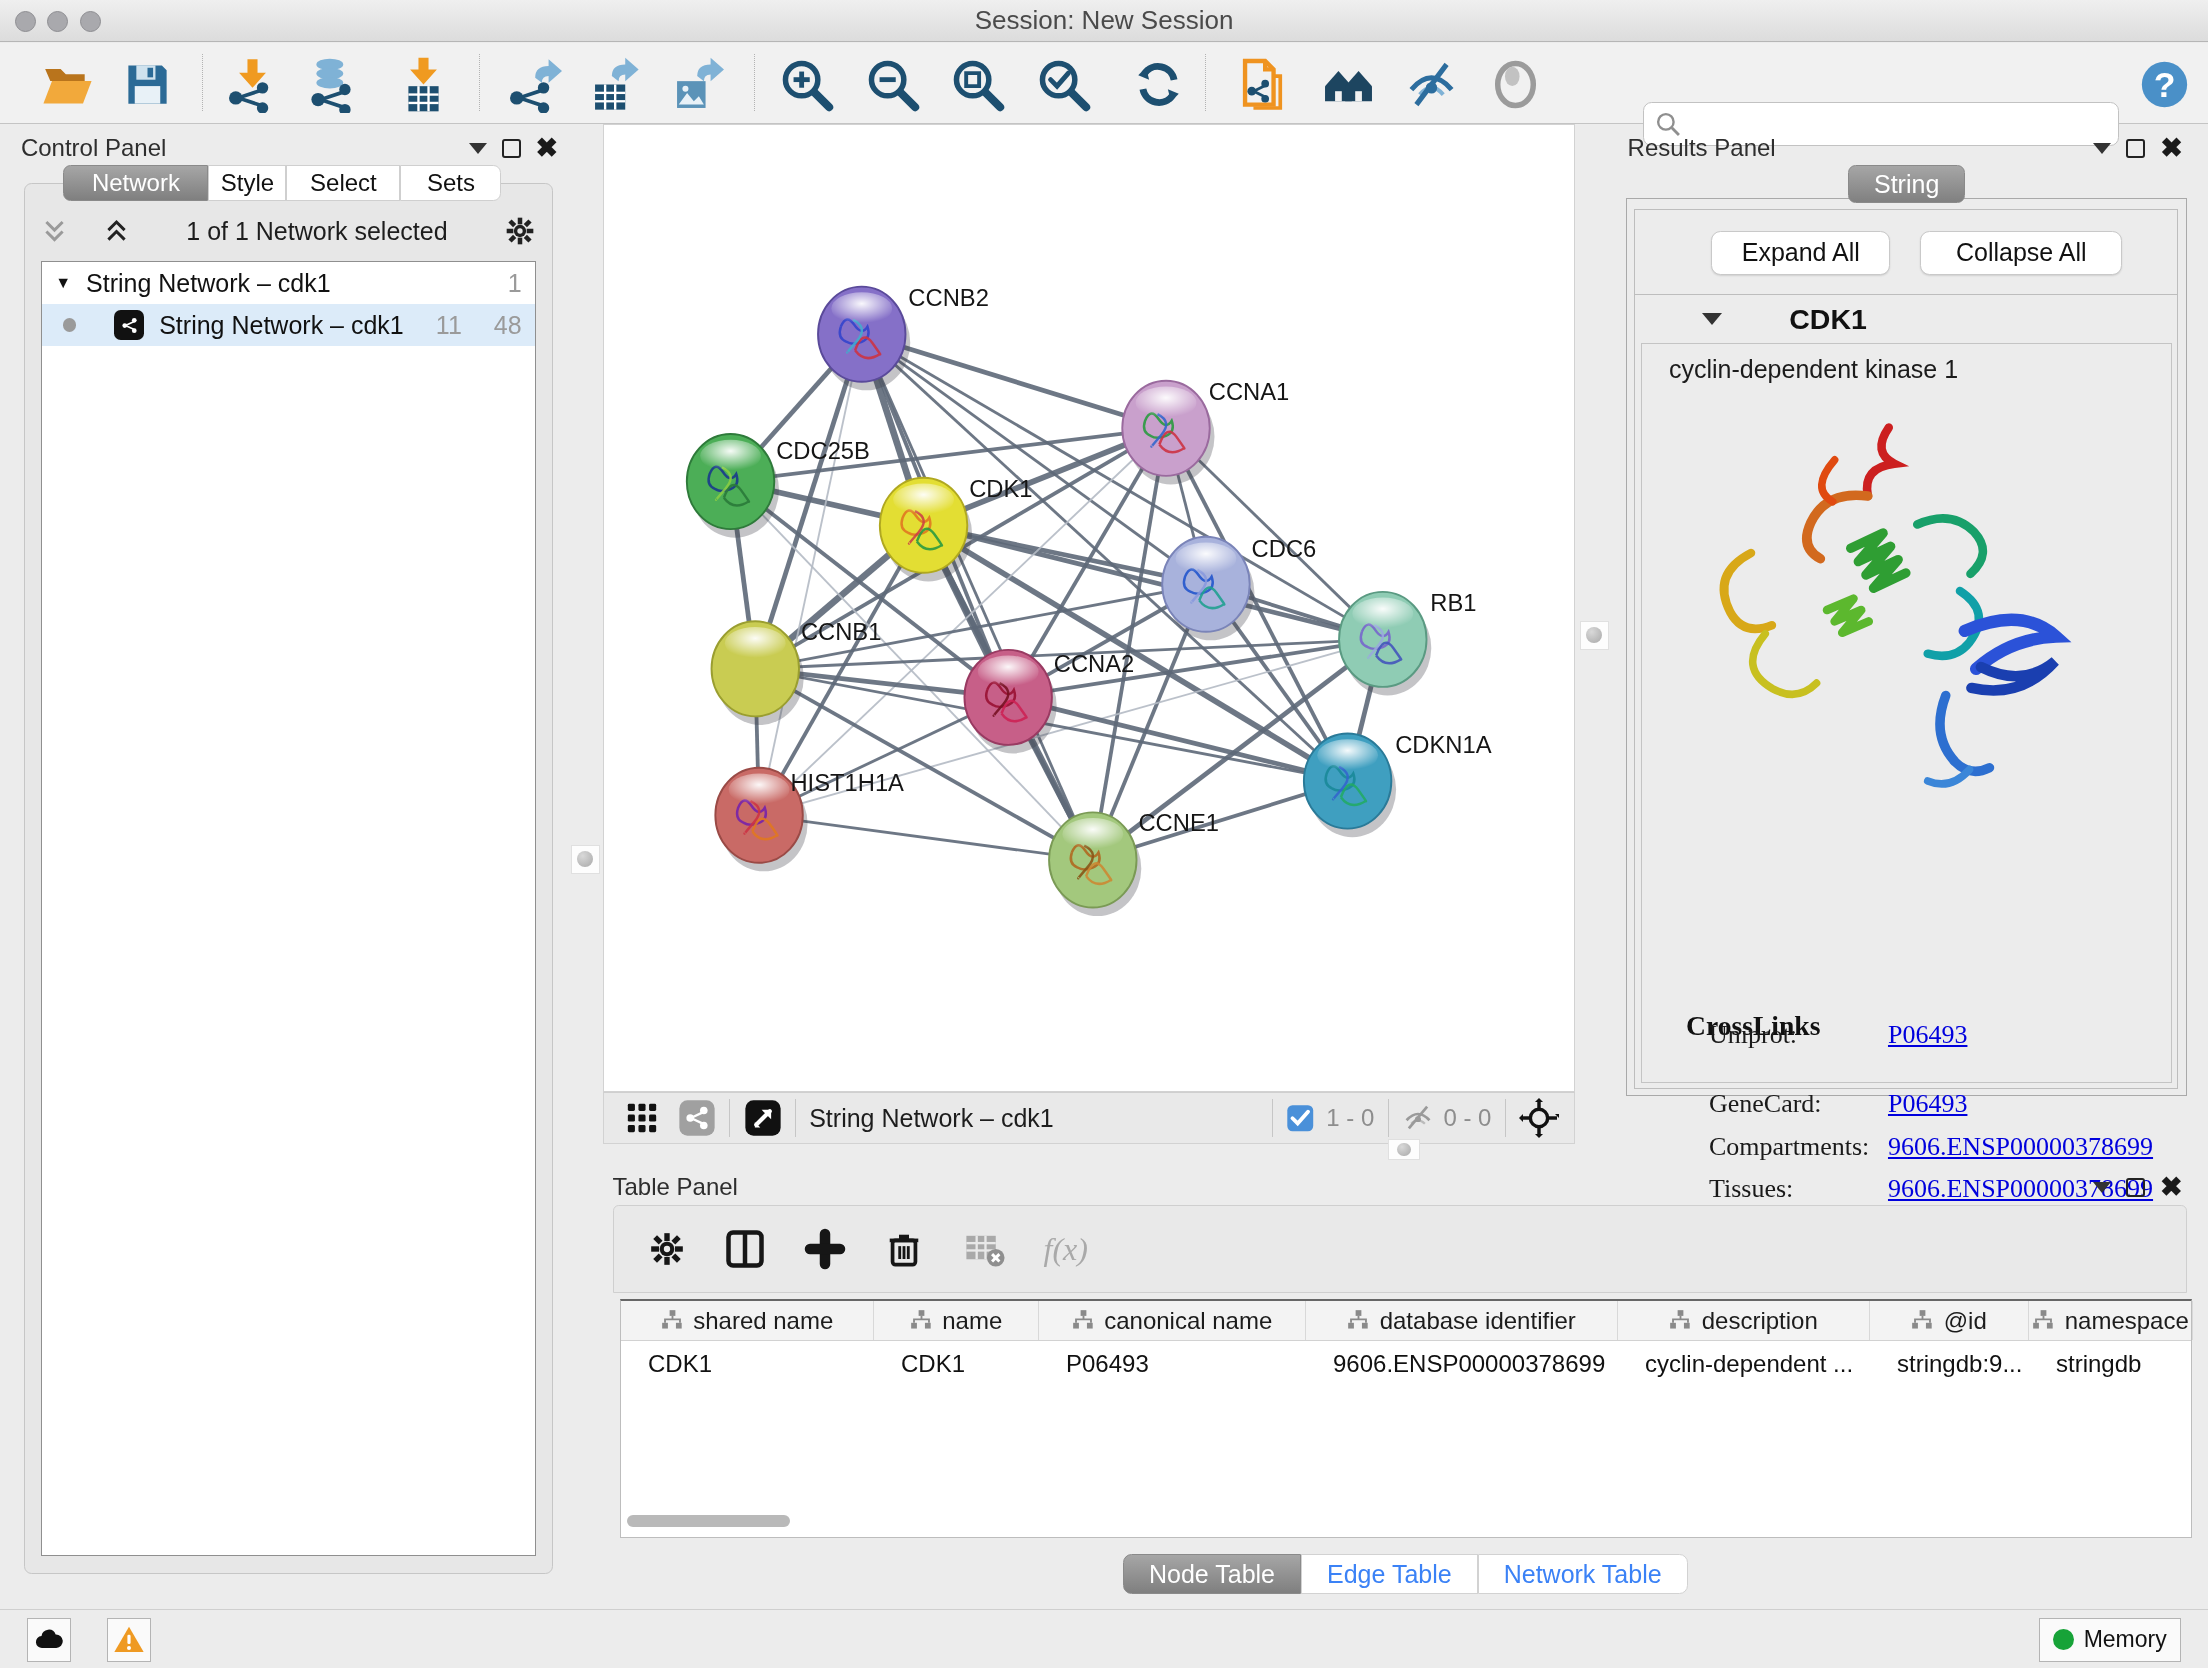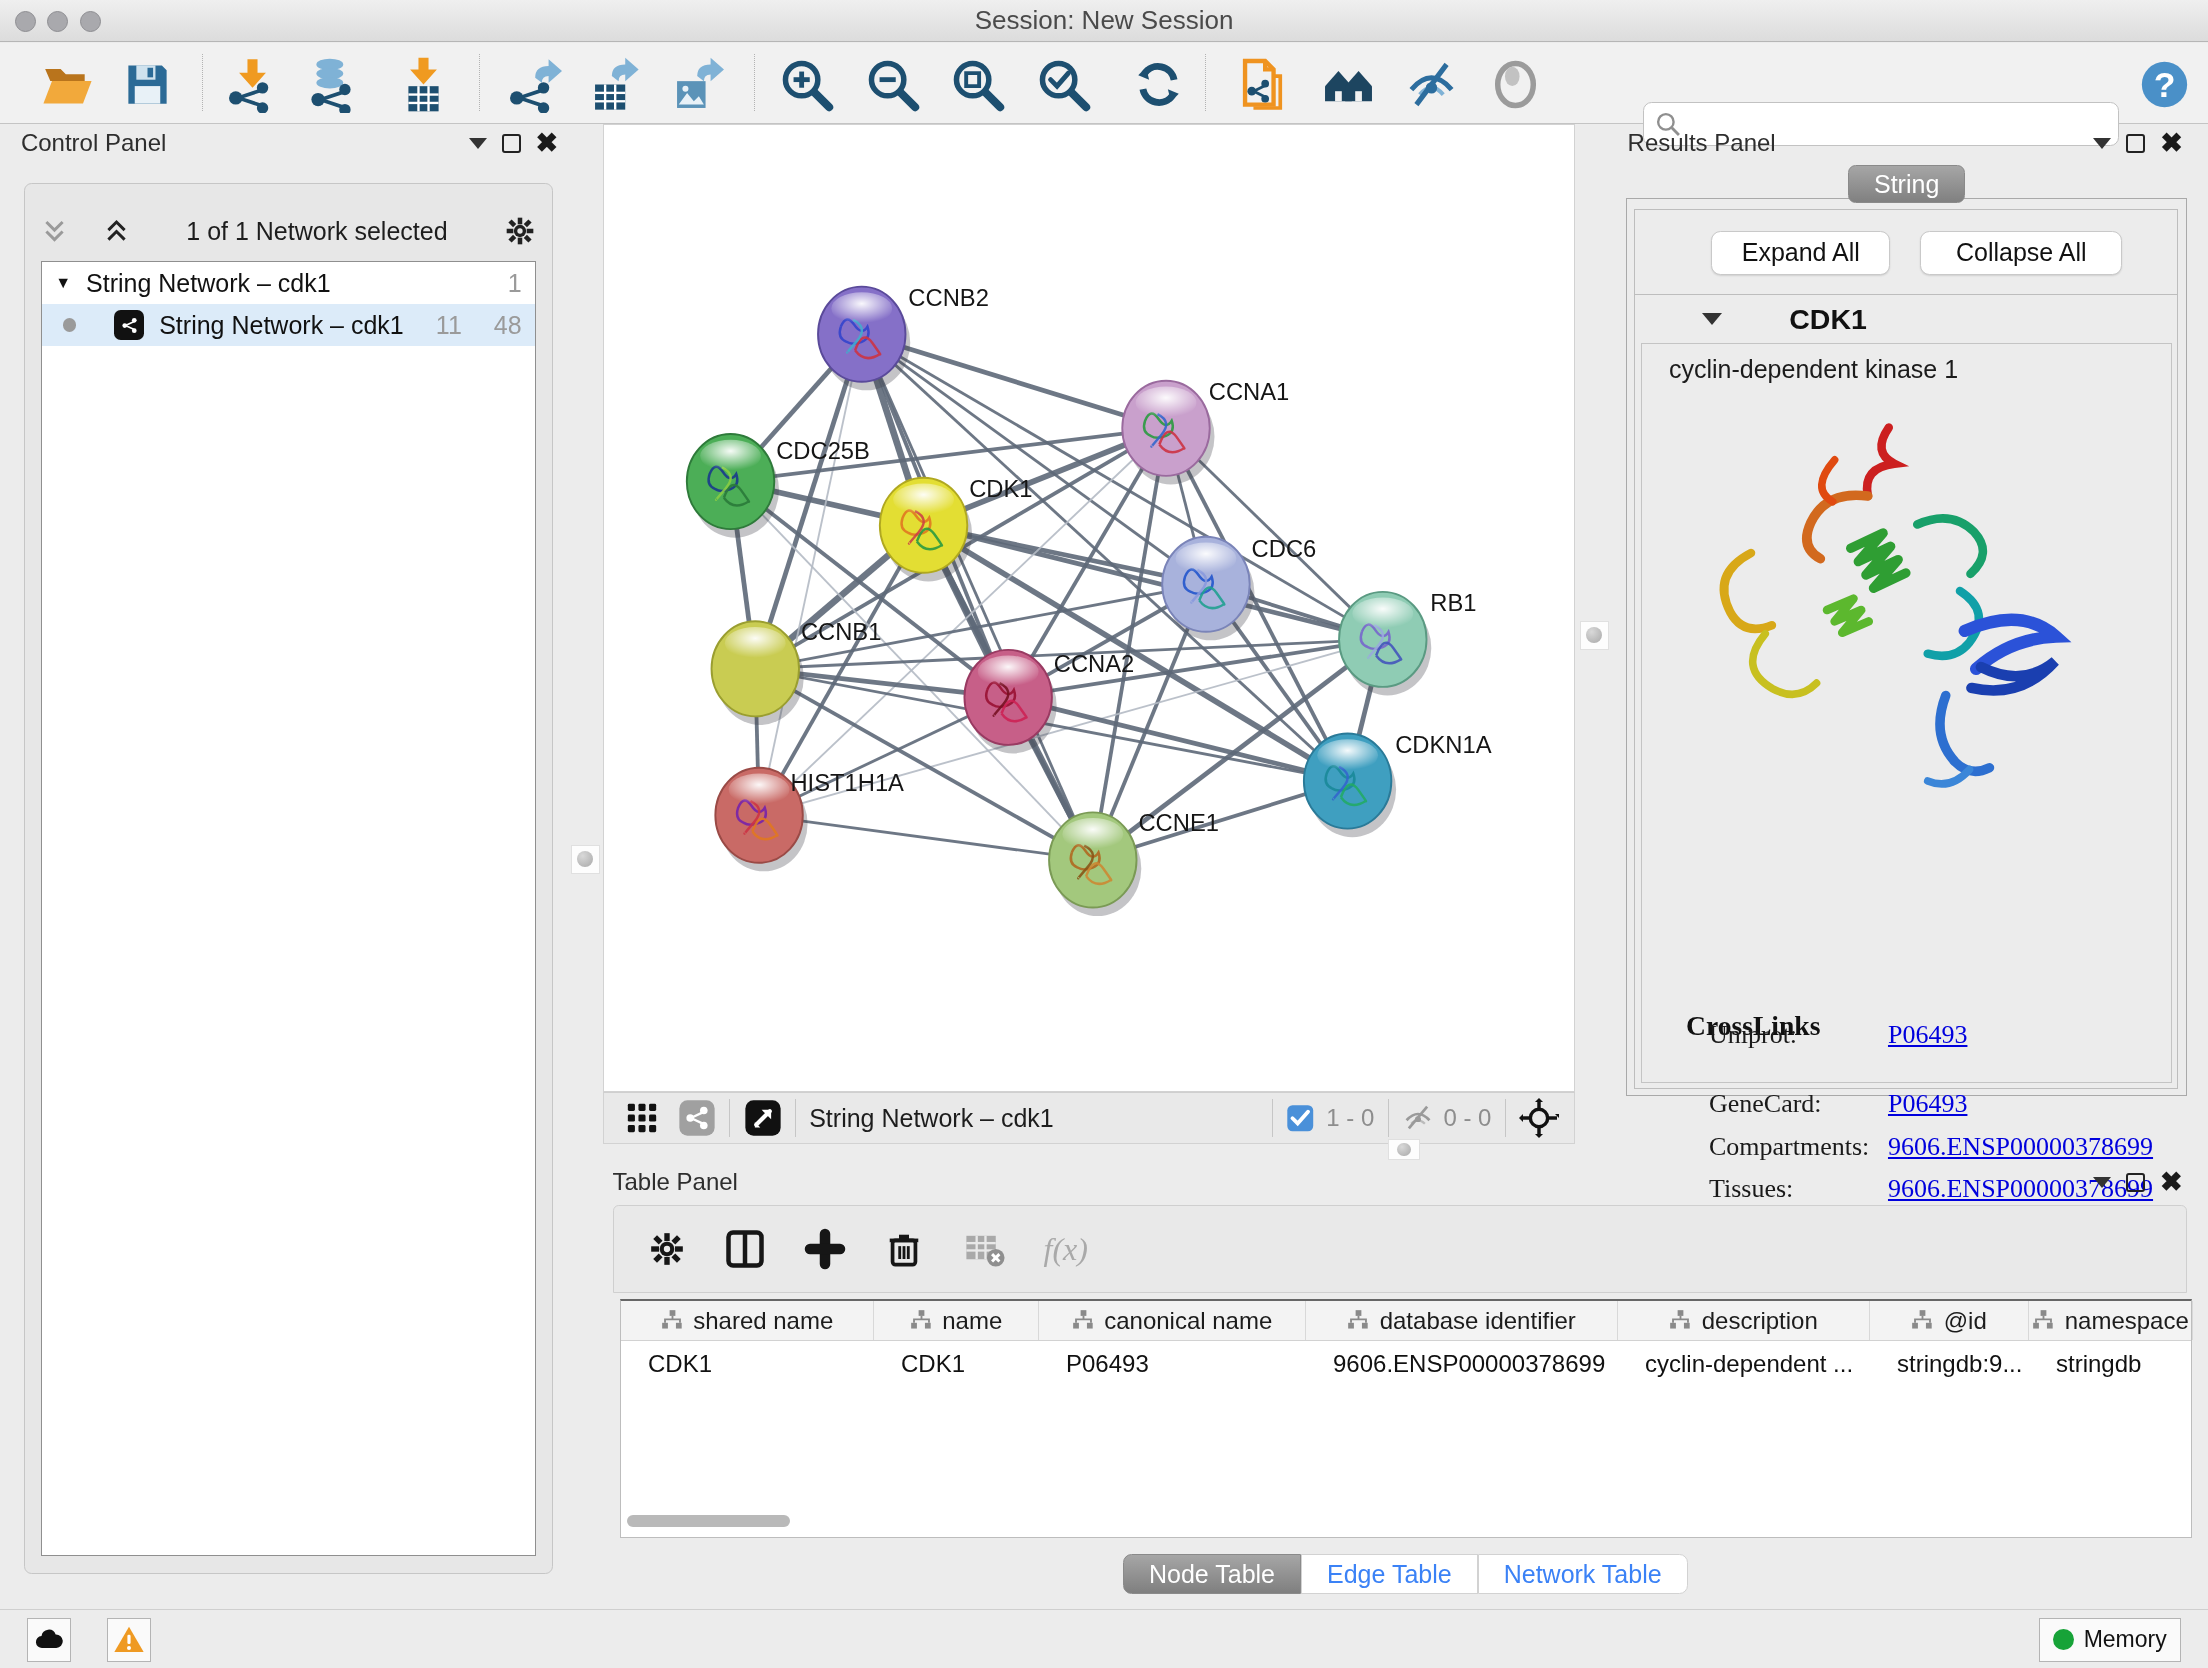--- a/index.html
+++ b/index.html
@@ -18,21 +18,21 @@
   
   .toolbar { position:absolute; left:0; top:43px; width:2208px; height:81px;
     background:#f1f1f1; border-bottom:1px solid #c4c4c4; }
   .tbi { position:absolute; top:9.5px; width:63px; height:63px; display:flex; align-items:center; justify-content:center; cursor:default; }
   .tb-sep { position:absolute; top:11.4px; width:0; height:57px; border-left:1.9px dotted #b3b3b3; }
   .searchbox { position:absolute; left:1643px; top:59px; width:476px; height:44px; background:#fff;
     border:1px solid #c2c2c2; border-radius:8.6px; display:flex; align-items:center; padding-left:9.5px; }
   .searchbox input { border:none; outline:none; font-size:23px; width:418px; background:transparent; }
 
   
-  .panel-head { position:absolute; display:flex; align-items:center; font-size:24px; color:#2e2e2e; }
+  .panel-head { position:absolute; display:flex; align-items:flex-end; font-size:24px; color:#2e2e2e; }
   .pctl { display:flex; align-items:center; gap:15px; }
   .tri-down { width:0; height:0; border-left:9.5px solid transparent; border-right:9.5px solid transparent; border-top:11.4px solid #333; }
   .float-sq { width:19px; height:19px; border:2.9px solid #222; border-radius:2.9px; }
   .x-glyph { font-size:27px; font-weight:bold; color:#1a1a1a; line-height:1; }
 
   
   .control-panel { position:absolute; left:11.4px; top:124px; width:553px; height:1453px; }
   .tabsrow { position:absolute; left:52px; top:41px; height:36px; display:flex; }
   .tab { height:36px; display:flex; align-items:center; justify-content:center; font-size:24px;
     background:#fff; border:1px solid #cfcfcf; color:#111; }
@@ -312,20 +312,26 @@
   <div class="control-panel">
     <div class="panel-head" style="left:9.5px; top:0; width:543px; height:38px;">
       <span>Control Panel</span>
       <div class="pctl" style="margin-left:auto; padding-right:5.7px;">
         <div class="tri-down"></div>
         <div class="float-sq"></div>
         <div class="x-glyph">✖</div>
       </div>
     </div>
     <div class="cp-body"></div>
+    <div class="tabsrow">
+      <div class="tab sel" style="width:145px">Network</div>
+      <div class="tab" style="width:78px">Style</div>
+      <div class="tab" style="width:114px">Select</div>
+      <div class="tab" style="width:101px">Sets</div>
+    </div>
     <div class="cp-status" style="position:absolute; left:12.4px; top:86px; width:529px;">
       <svg width="27" height="27" viewBox="0 0 20 20" style="margin-right:13.3px">
         <g fill="none" stroke="#9a9a9a" stroke-width="2.2">
             <polyline points="4,3 10,9 16,3"></polyline>
             <polyline points="4,10 10,16 16,10"></polyline>
           </g>
       </svg>
       <svg width="27" height="27" viewBox="0 0 20 20">
         <g fill="none" stroke="#222" stroke-width="2.2">
             <polyline points="4,9 10,3 16,9"></polyline>

